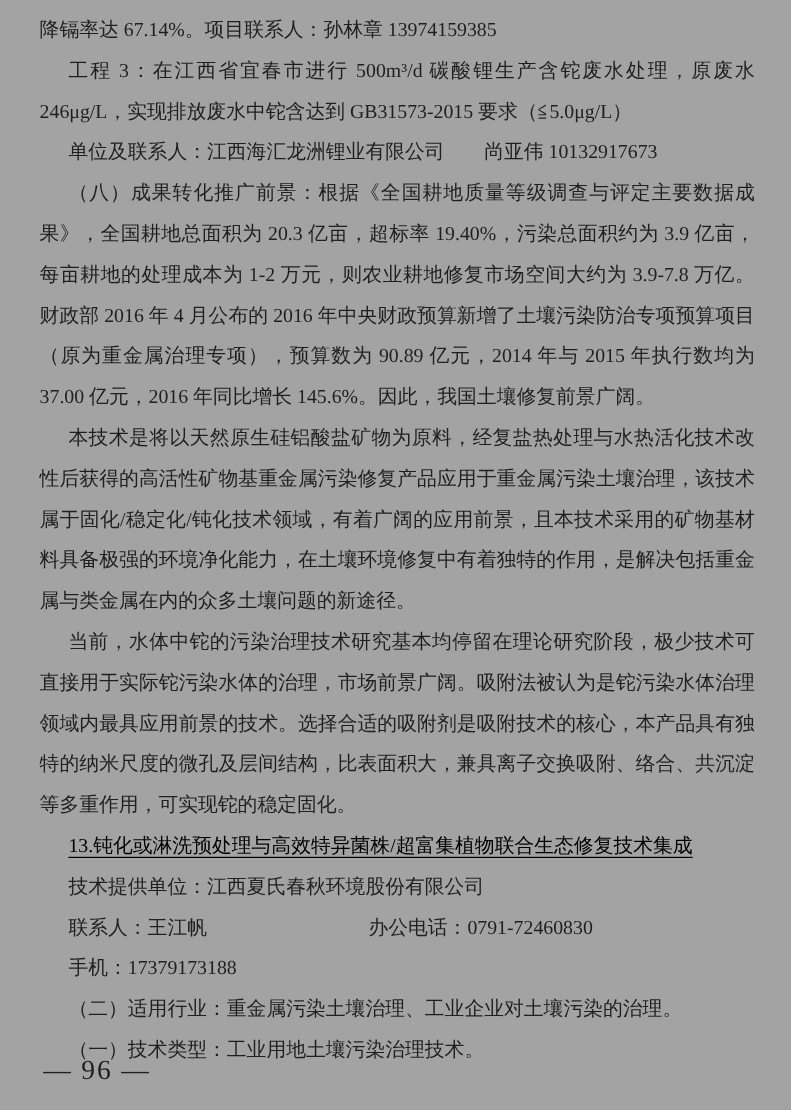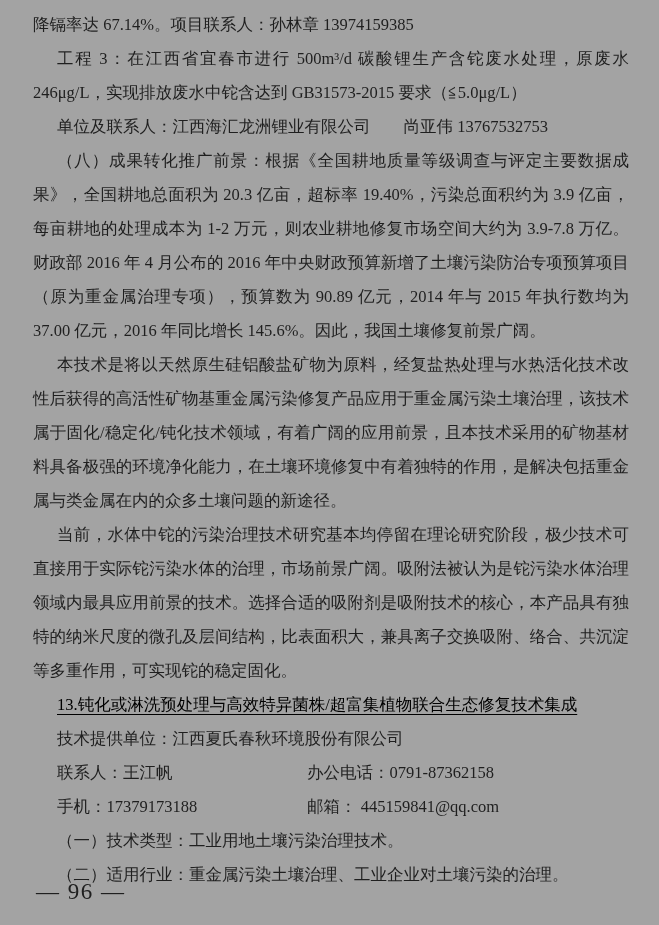--- a/index.html
+++ b/index.html
@@ -64,41 +64,40 @@
 </style>
 </head>
 <body>
 
 <div class="page">
 
   <p class="para">降镉率达 67.14%。项目联系人：孙林章  13974159385</p>
 
   <p class="para ind">工程 3：在江西省宜春市进行 500m³/d 碳酸锂生产含铊废水处理，原废水 246μg/L，实现排放废水中铊含达到 GB31573-2015 要求（≦5.0μg/L）</p>
 
-  <p class="para ind">单位及联系人：江西海汇龙洲锂业有限公司　　尚亚伟 13767532753</p>
+  <p class="para ind">单位及联系人：江西海汇龙洲锂业有限公司　　尚亚伟 10132917673</p>
 
   <p class="para ind">（八）成果转化推广前景：根据《全国耕地质量等级调查与评定主要数据成果》，全国耕地总面积为 20.3 亿亩，超标率 19.40%，污染总面积约为 3.9 亿亩，每亩耕地的处理成本为 1-2 万元，则农业耕地修复市场空间大约为 3.9-7.8 万亿。财政部 2016 年 4 月公布的 2016 年中央财政预算新增了土壤污染防治专项预算项目（原为重金属治理专项），预算数为 90.89 亿元，2014 年与 2015 年执行数均为 37.00 亿元，2016 年同比增长 145.6%。因此，我国土壤修复前景广阔。</p>
 
   <p class="para ind">本技术是将以天然原生硅铝酸盐矿物为原料，经复盐热处理与水热活化技术改性后获得的高活性矿物基重金属污染修复产品应用于重金属污染土壤治理，该技术属于固化/稳定化/钝化技术领域，有着广阔的应用前景，且本技术采用的矿物基材料具备极强的环境净化能力，在土壤环境修复中有着独特的作用，是解决包括重金属与类金属在内的众多土壤问题的新途径。</p>
 
   <p class="para ind">当前，水体中铊的污染治理技术研究基本均停留在理论研究阶段，极少技术可直接用于实际铊污染水体的治理，市场前景广阔。吸附法被认为是铊污染水体治理领域内最具应用前景的技术。选择合适的吸附剂是吸附技术的核心，本产品具有独特的纳米尺度的微孔及层间结构，比表面积大，兼具离子交换吸附、络合、共沉淀等多重作用，可实现铊的稳定固化。</p>
 
   <h2 class="heading"><span class="underlined">13.钝化或淋洗预处理与高效特异菌株/超富集植物联合生态修复技术集成</span></h2>
 
   <p class="para" style="padding-left:24px;font-family:Liberation Serif, serif;">技术提供单位：江西夏氏春秋环境股份有限公司</p>
 
   <div class="row">
     <span class="c1">联系人：王江帆</span>
-    <span class="c2">办公电话：0791-87362158</span>
+    <span class="c2">办公电话：0791-72460830</span>
   </div>
 
   <div class="row">
     <span class="c1">手机：17379173188</span>
-    <span class="c2">邮箱： 445159841@qq.com</span>
   </div>
 
+  <p class="para" style="padding-left:24px;">（二）适用行业：重金属污染土壤治理、工业企业对土壤污染的治理。</p>
+
   <p class="para" style="padding-left:24px;">（一）技术类型：工业用地土壤污染治理技术。</p>
-
-  <p class="para" style="padding-left:24px;">（二）适用行业：重金属污染土壤治理、工业企业对土壤污染的治理。</p>
 
   <div class="footer">— 96 —</div>
 
 </div>
 
 </body></html>

